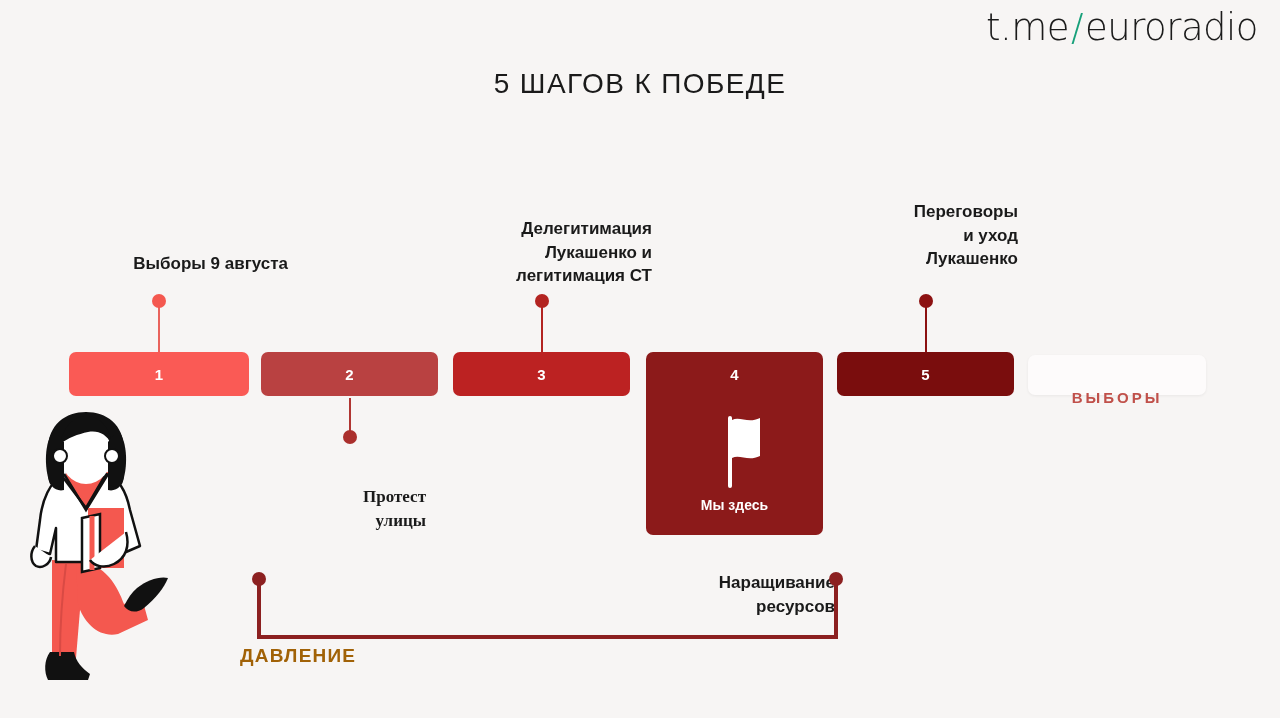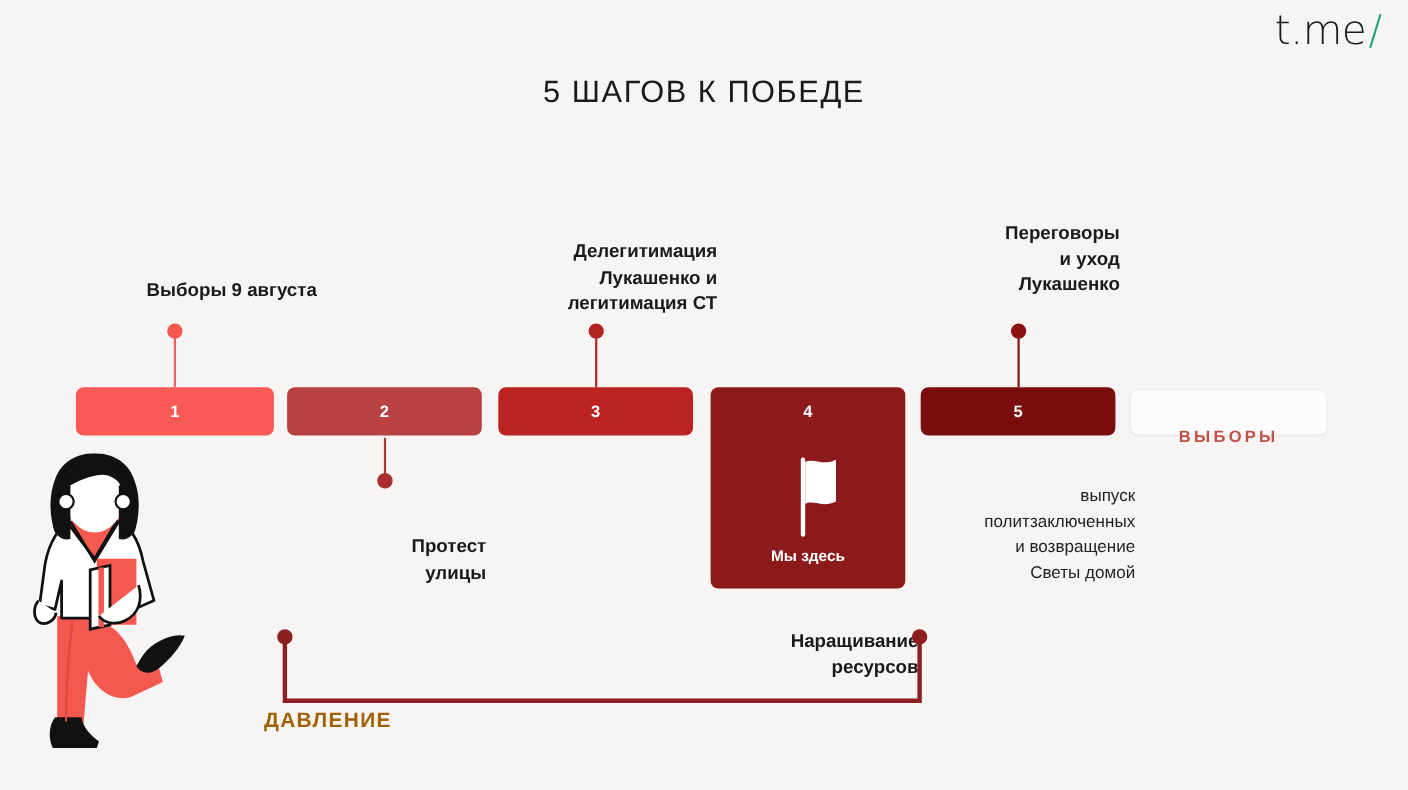--- a/index.html
+++ b/index.html
@@ -162,20 +162,21 @@
   }
 </style>
 </head>
 <body>
 
 <div id="canvas">
 
   <div id="watermark">
     <span>t.me</span>
       <span class="slash">/</span>
+      <span>euroradio</span>
   </div>
 
   <div id="title">5 ШАГОВ К ПОБЕДЕ</div>
 
   <div class="stem" style="left:158px; top:300px; height:52px; background:#e9635c;"></div>
   <div class="dot" style="left:152px; top:294px; background:#f4584f;"></div>
 
   <div class="stem" style="left:349px; top:398px; height:38px; background:#b03632;"></div>
   <div class="dot" style="left:343px; top:430px; background:#aa2f2c;"></div>
 
@@ -215,21 +216,21 @@
   </div>
 
   <div id="final-block" style="left:1028px; top:355px; width:178px; height:40px;">
     <span class="lbl">ВЫБОРЫ</span>
   </div>
 
   <div class="label" style="left:30px; top:252px; width:258px;">
     <span>Выборы 9 августа</span>
   </div>
 
-  <div class="label" style="left:262px; top:462px; width:180px; white-space:pre-line;">
+  <div class="label" style="left:246px; top:462px; width:180px; white-space:pre-line;font-family:Liberation Serif, serif;">
     <span>Протест
 улицы</span>
   </div>
 
   <div class="label" style="left:432px; top:194px; width:220px; white-space:pre-line;">
     <span>Делегитимация
 Лукашенко и
 легитимация СТ</span>
   </div>
 
@@ -237,26 +238,20 @@
     <span>Наращивание
 ресурсов</span>
   </div>
 
   <div class="label" style="left:832px; top:177px; width:186px; white-space:pre-line;">
     <span>Переговоры
 и уход
 Лукашенко</span>
   </div>
 
-  <div class="label light" style="left:820px; top:416px; width:212px; white-space:pre-line;">
-    <span>выпуск
-политзаключенных
-и возвращение
-Светы домой</span>
-  </div>
 
   <svg id="bracket-svg" width="620" height="80" viewBox="0 0 620 80" aria-hidden="true">
     <path d="M19 16 L19 72 L596 72 L596 16" fill="none" stroke="#8c2020" stroke-width="4" stroke-linejoin="miter"></path>
     <circle cx="19" cy="14" r="7" fill="#8c2020"></circle>
     <circle cx="596" cy="14" r="7" fill="#8c2020"></circle>
   </svg>
 
   <div id="pressure-label">ДАВЛЕНИЕ</div>
 
   <div id="illustration">

